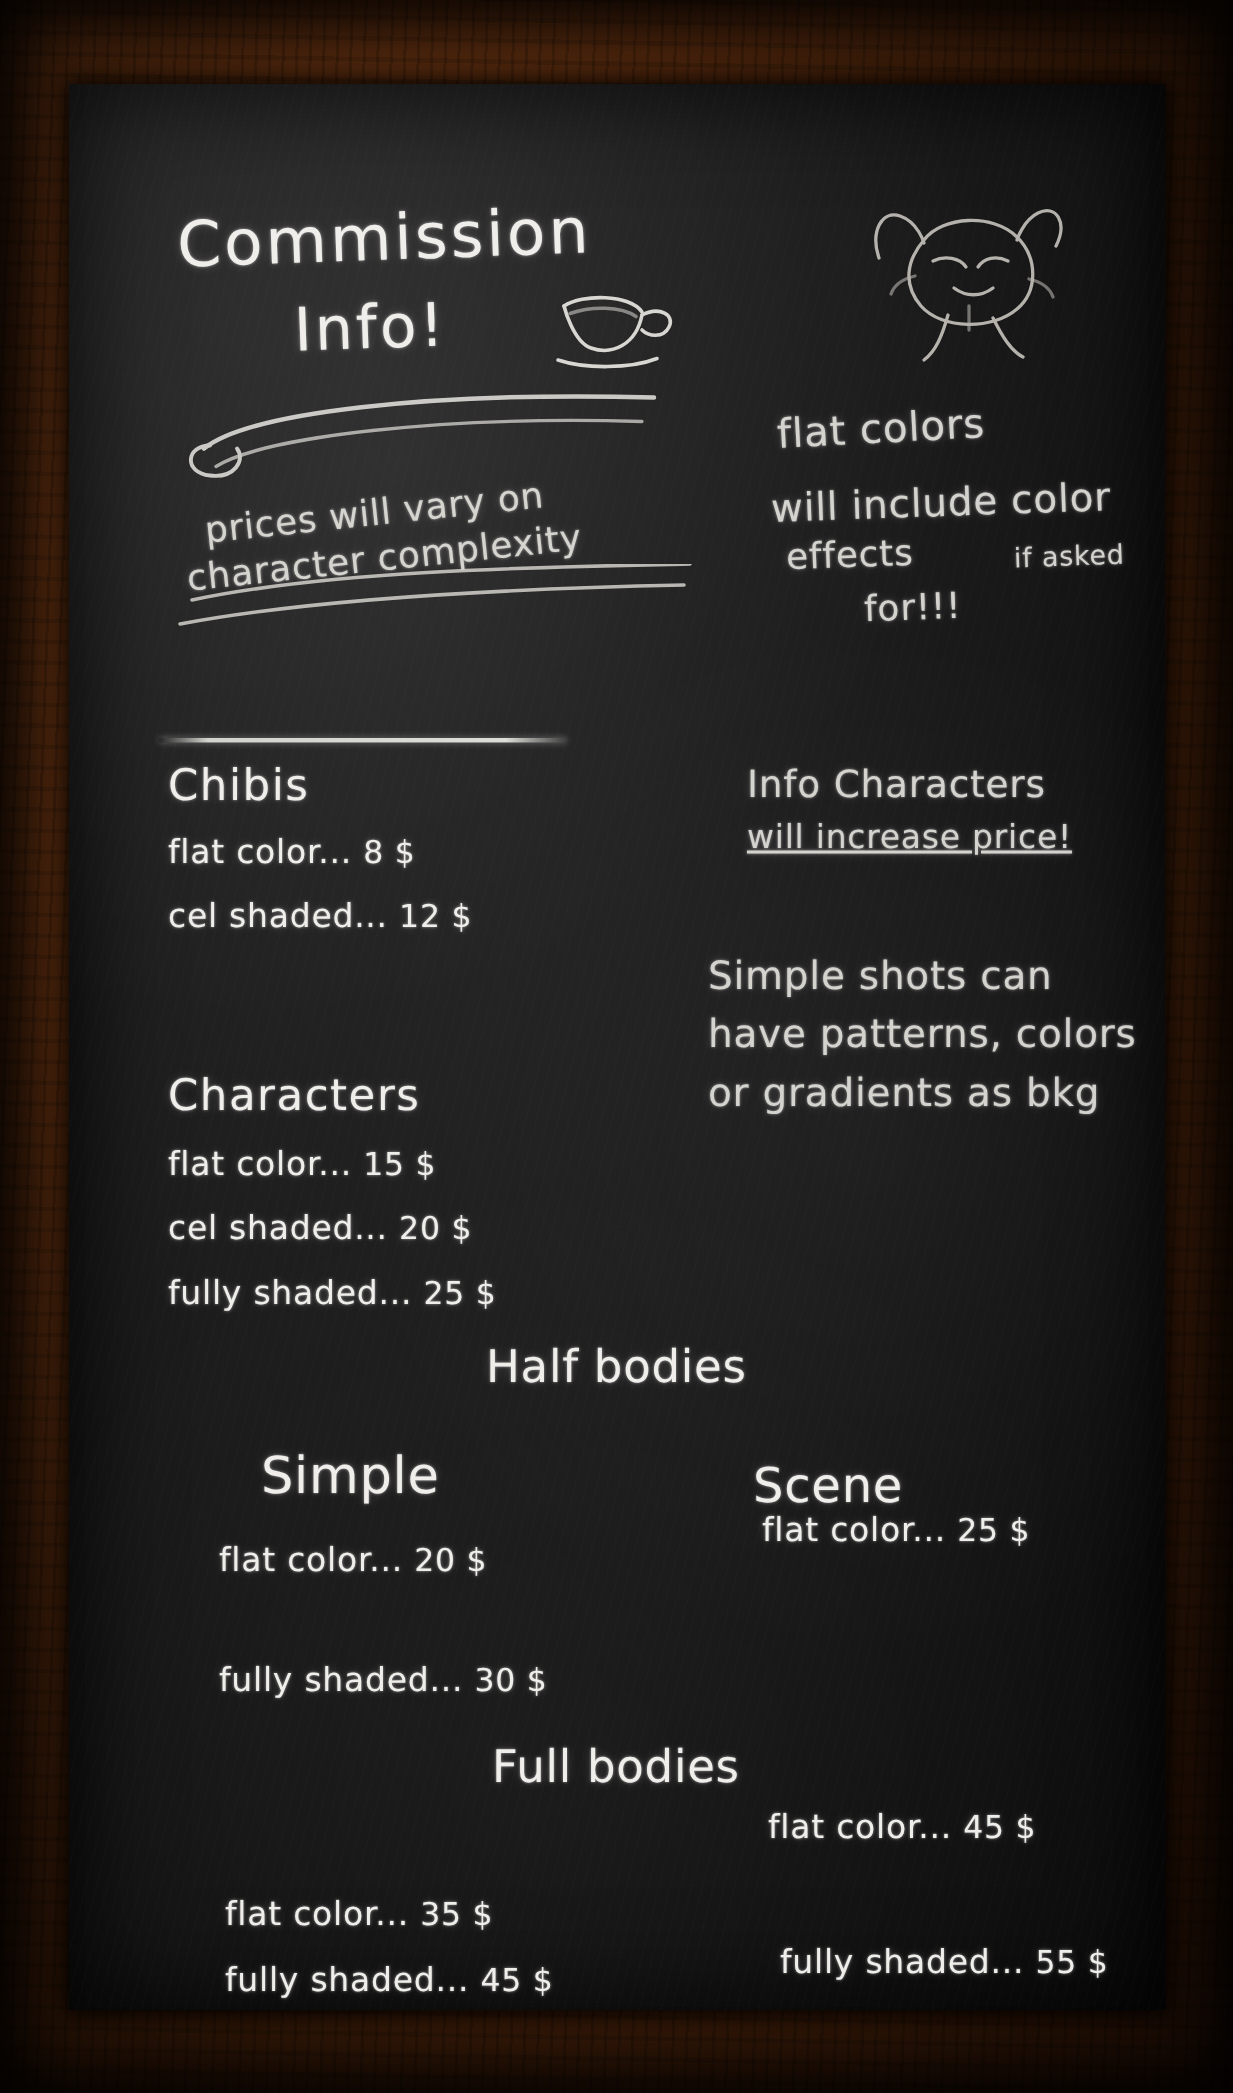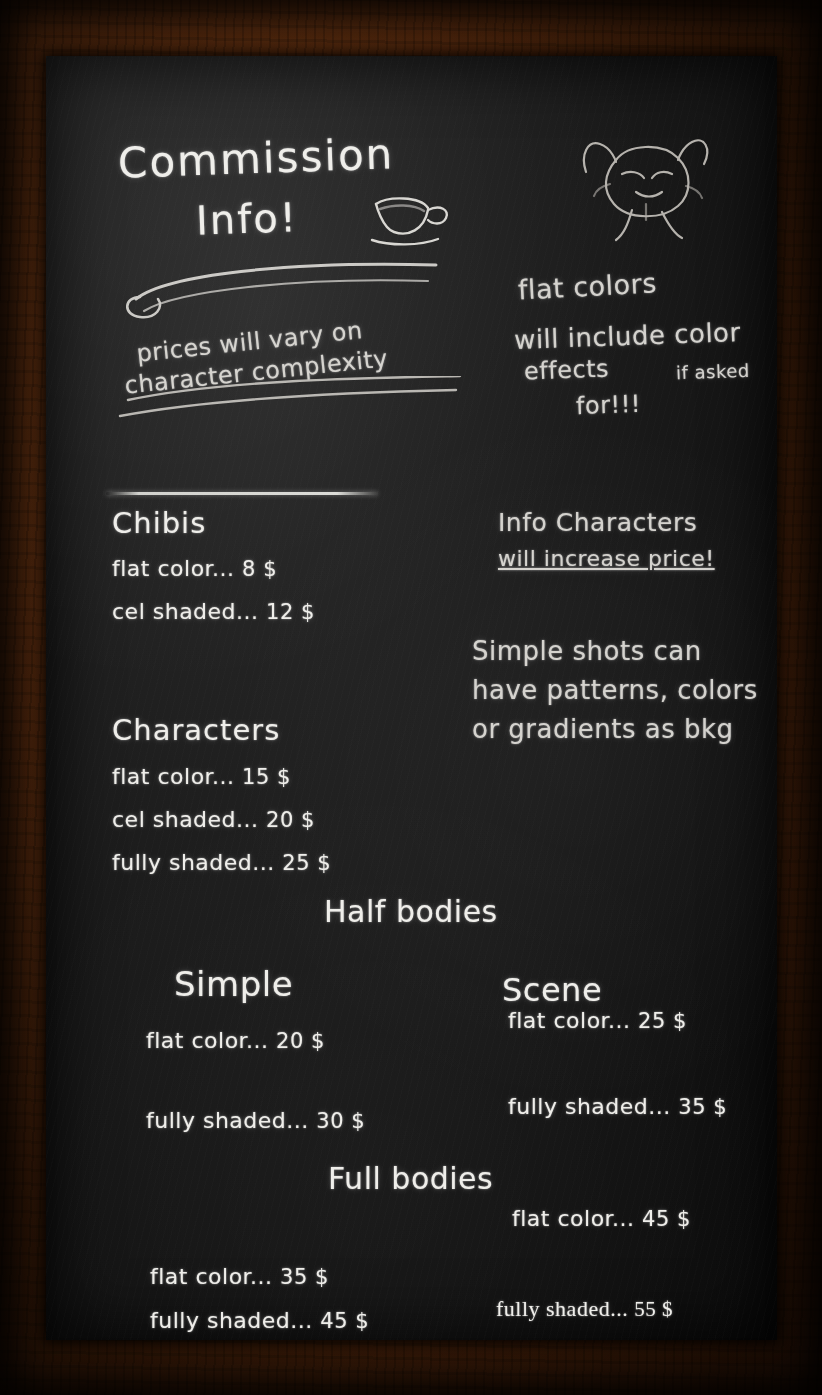--- a/index.html
+++ b/index.html
@@ -202,21 +202,21 @@
   #hsc-1 { left: 462px; top: 952px; }
   #hsc-2 { left: 462px; top: 1038px; }
 
   #full-bodies-head { left: 282px; top: 1105px; font-size: 30px; }
 
   #fs-1 { left: 104px; top: 1172px; margin-top: 36px; }
   #fs-2 { left: 104px; top: 1212px; }
   #fs-3 { left: 104px; top: 1252px; }
 
   #fsc-1 { left: 466px; top: 1150px; }
-  #fsc-2 { left: 450px; top: 1240px; font-family: Liberation Serif, serif; }
+  #fsc-2 { left: 474px; top: 1240px; }
 </style>
 </head>
 <body>
 
 <div id="board-frame">
   <div id="frame-texture"></div>
   <div id="frame-corner-shadow"></div>
 
   <div id="chalkboard">
     <div id="chalk-dust"></div>
@@ -316,24 +316,20 @@
     </div>
     <div class="chalk price-line" id="hs-3">
       <span>fully shaded...</span>
       <span class="amt">30 $</span>
     </div>
 
     <div class="chalk price-line" id="hsc-1">
       <span>flat color...</span>
       <span class="amt">25 $</span>
     </div>
-    <div class="chalk price-line" id="hsc-2">
-      <span>fully shaded...</span>
-      <span class="amt">35 $</span>
-    </div>
 
     <div class="chalk" id="full-bodies-head">Full bodies</div>
 
     <div class="chalk price-line" id="fs-1">
       <span>flat color...</span>
       <span class="amt">35 $</span>
     </div>
     <div class="chalk price-line" id="fs-3">
       <span>fully shaded...</span>
       <span class="amt">45 $</span>

